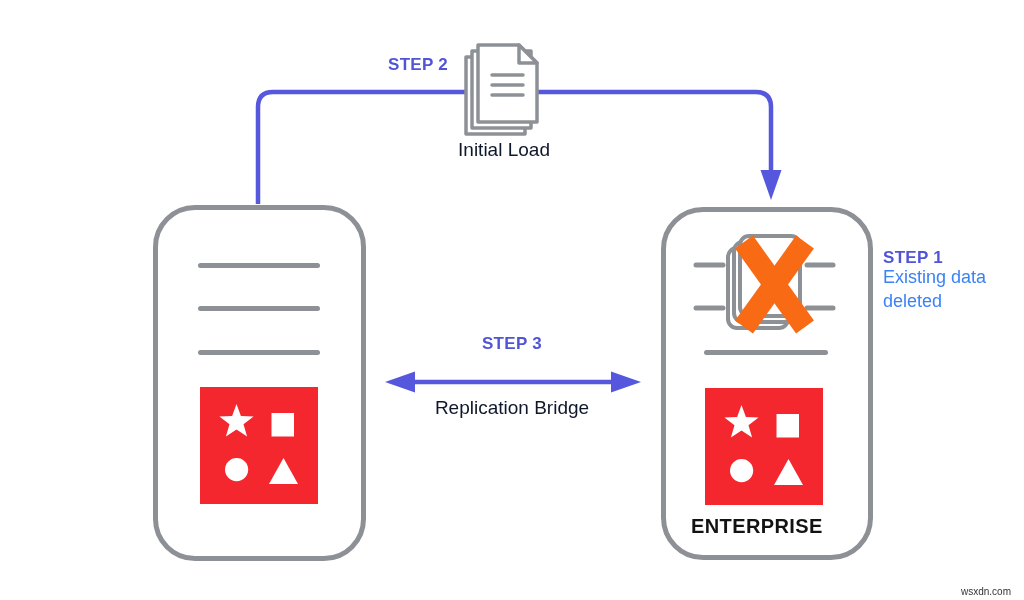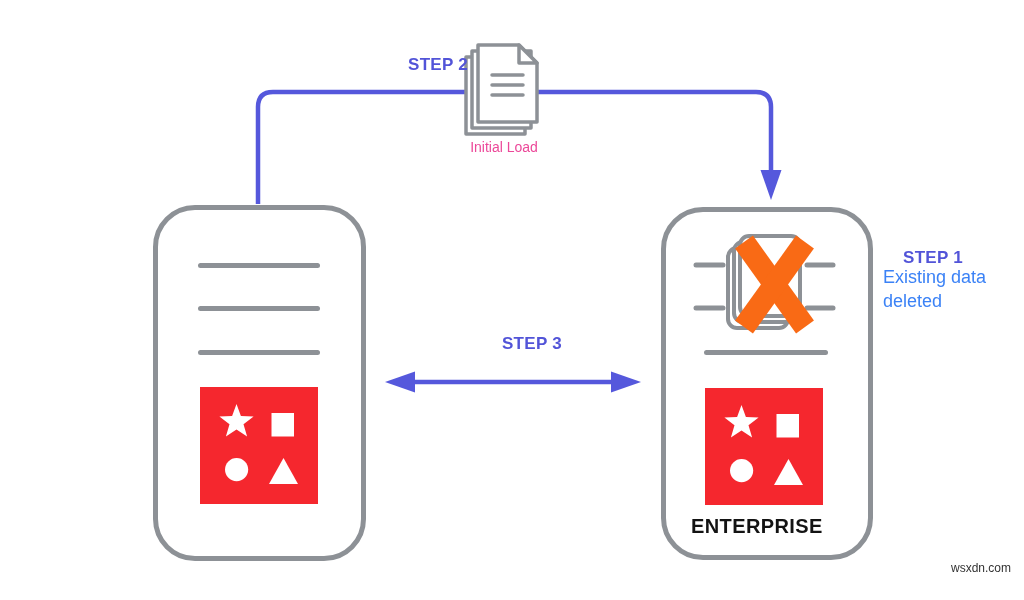--- a/index.html
+++ b/index.html
@@ -27,35 +27,35 @@
   
   .logo{position:absolute;width:118px;height:117px;}
 
   
   .docs-icon{position:absolute;left:462px;top:38px;width:80px;height:100px;}
   .deleted-icon{position:absolute;left:690px;top:228px;width:150px;height:112px;}
 
   
   .step-title{
     position:absolute;color:#5254D8;font-weight:bold;font-size:17px;
-    letter-spacing:.3px;white-space:nowrap;margin-left:20px;
+    letter-spacing:.3px;white-space:nowrap;
   }
   .caption{
-    position:absolute;color:#ec4899;font-size:14px;white-space:nowrap;
+    position:absolute;color:#0f172a;font-size:19px;white-space:nowrap;
   }
   .step1-desc{
     position:absolute;left:883px;top:265px;width:118px;
     color:#3b82f6;font-size:18px;line-height:24px;
   }
   .enterprise{
     position:absolute;left:691px;top:515px;width:150px;text-align:left;
     color:#131313;font-weight:bold;font-size:20px;letter-spacing:.4px;
   }
   .watermark{
-    position:absolute;right:13px;bottom:25px;color:#333333;font-size:12px;margin-left:43px;
+    position:absolute;right:13px;bottom:3px;color:#333333;font-size:10px;margin-left:43px;
   }
   .center{text-align:center;}
 </style>
 </head>
 <body>
 
 <div class="stage">
 
   <svg class="connector-layer" viewBox="0 0 1024 600" xmlns="http://www.w3.org/2000/svg">
     <g>
@@ -131,18 +131,19 @@
         <line x1="30" y1="47" x2="61" y2="47"></line>
         <line x1="30" y1="57" x2="61" y2="57"></line>
       </g>
     </svg>
   </div>
 
   <div class="step-title" style="left:388px;top:55px;">STEP 2</div>
   <div class="caption center" style="left:425px;top:139px;width:158px;">Initial Load</div>
 
   <div class="step-title center" style="left:437px;top:334px;width:150px;text-align:center;">STEP 3</div>
+  <div class="caption center" style="left:412px;top:397px;width:200px;">Replication Bridge</div>
 
   <div class="step-title" style="left:883px;top:248px;">STEP 1</div>
   <div class="step1-desc">Existing data deleted</div>
 
   <div class="watermark">wsxdn.com</div>
 </div>
 
 </body></html>

